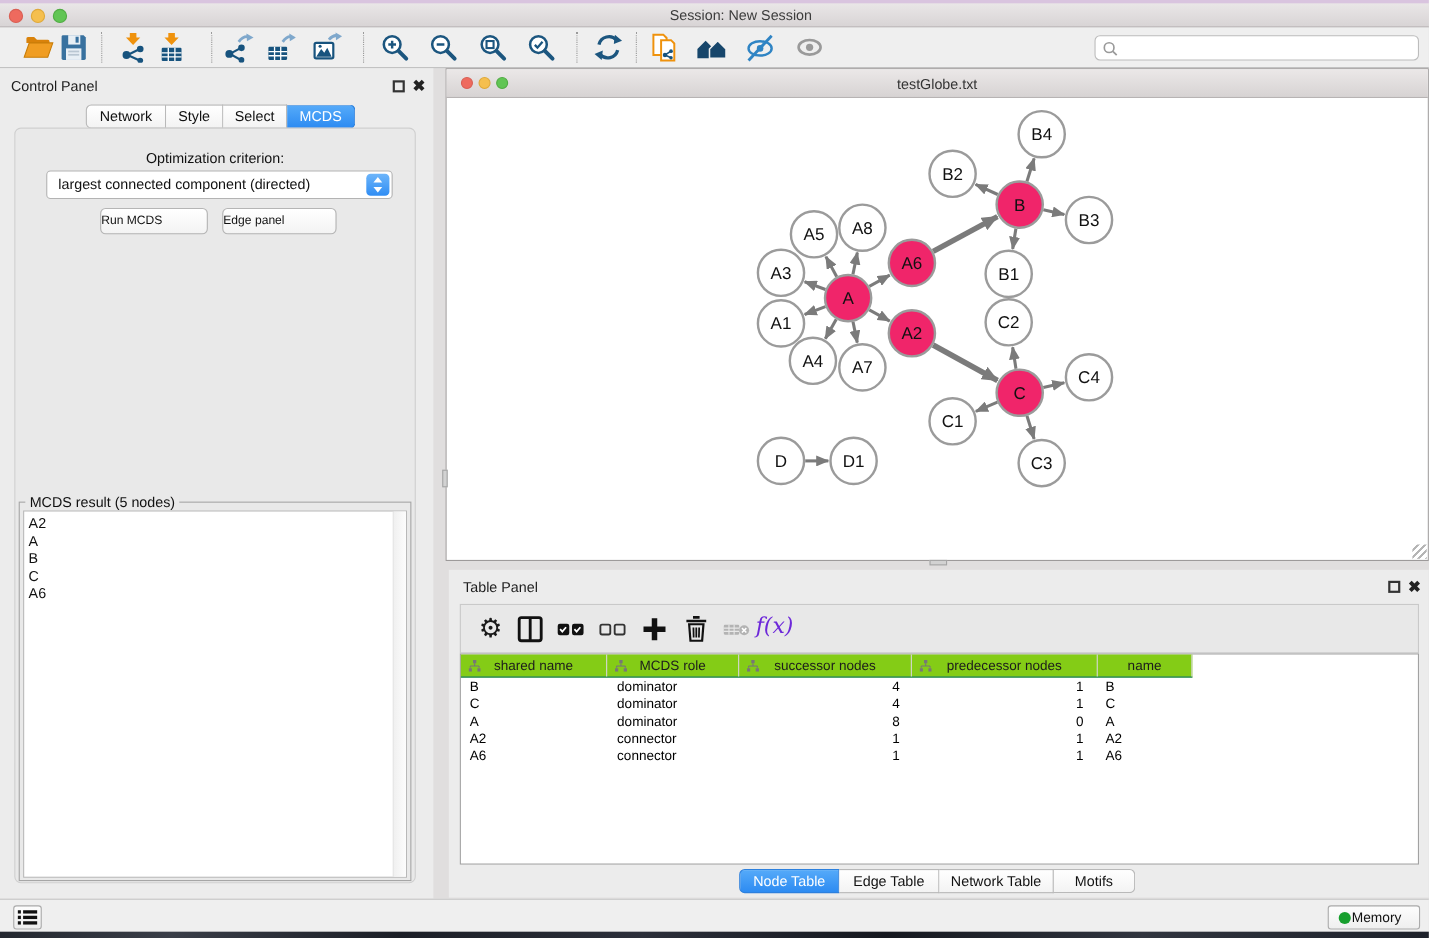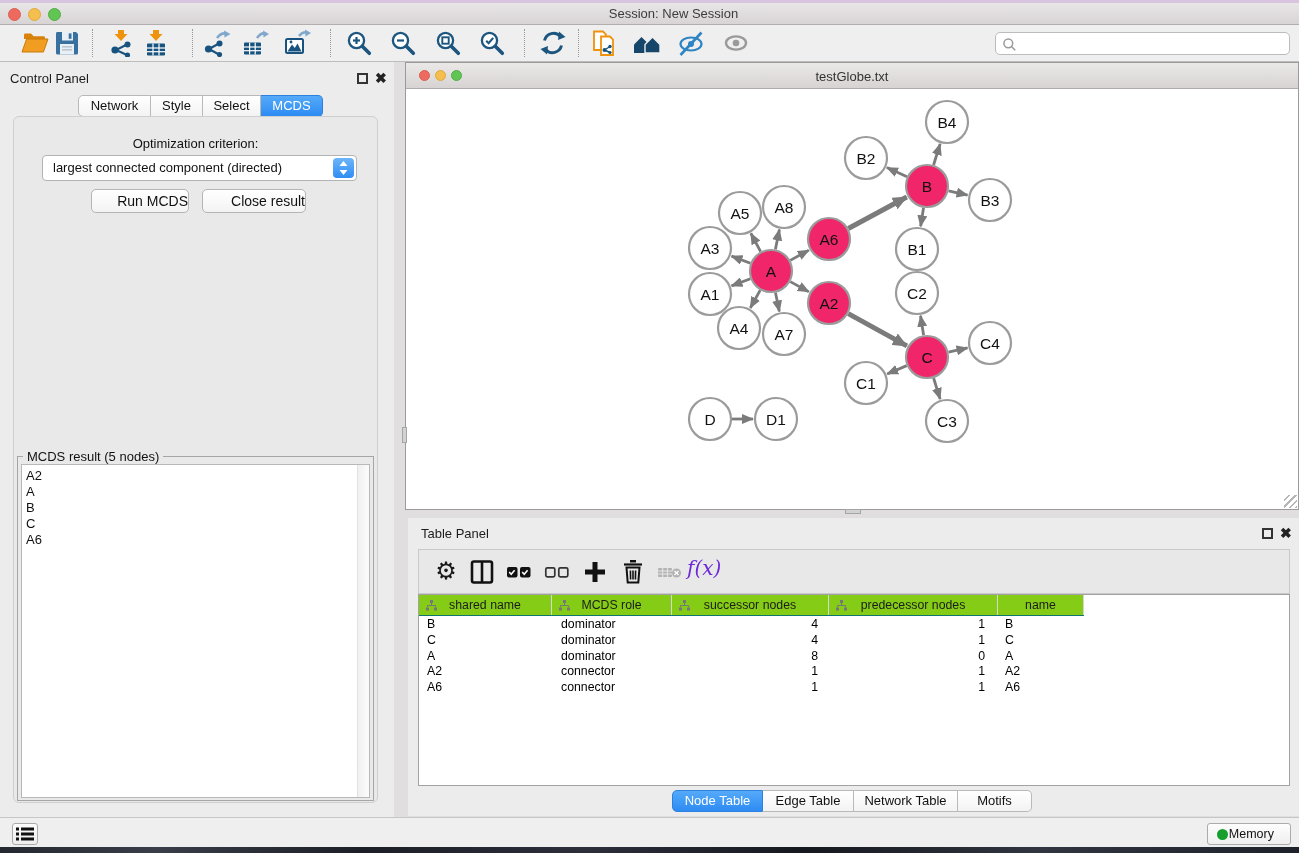--- a/index.html
+++ b/index.html
@@ -36,21 +36,21 @@
     border-left:none; font-size:13px; color:#111; text-align:center; line-height:20px; }
   .tab.first { border-left:1px solid #b9b9b9; border-radius:5px 0 0 5px; }
   .tab.last { border-radius:0 5px 5px 0; }
   .tab.active { background:linear-gradient(#55aaf9,#2d8bf2); color:#fff; border-color:#2d80dd; }
   .opt-label { left:13px; top:136px; width:365px; text-align:center; font-size:13px; color:#111; }
   .dropdown { left:42px; top:155px; width:315px; height:26px; background:#fff; border:1px solid #b3b3b3; border-radius:4px; }
   .dropdown .val { position:absolute; left:10px; top:4px; font-size:13px; color:#111; }
   .dd-stepper { position:absolute; right:2px; top:2px; width:21px; height:20px; border-radius:4px;
     background:linear-gradient(#6db5fa,#2f8df4); }
   .btn { position:absolute; height:24px; background:linear-gradient(#ffffff,#f3f3f3); border:1px solid #b5b5b5;
-    border-radius:5px; font-size:14px; color:#111; text-align:right; line-height:22px; }
+    border-radius:5px; font-size:11px; color:#111; text-align:left; line-height:22px; }
   .groupbox { left:17px; top:456px; width:357px; height:345px; border:1px solid #a6a6a6; }
   .groupbox-label { position:absolute; left:5px; top:-8px; background:#e9e9e9; padding:0 4px; font-size:13px; color:#111; }
   .result-list { position:absolute; left:3px; top:7px; width:349px; height:334px; background:#fff; border:1px solid #b8b8b8; }
   .result-item { font-size:13px; color:#111; line-height:16px; padding-left:4px; }
   .scroll-track { position:absolute; right:0; top:0; width:12px; height:100%;
     background:linear-gradient(to right,#f0f0f0,#fcfcfc); border-left:1px solid #e2e2e2; }
 
   
   .net-win { left:405px; top:62px; width:894px; height:448px; background:#fff; border:1px solid #9d9a9a; }
   .net-titlebar { position:absolute; left:0; top:0; width:100%; height:26px;
@@ -237,21 +237,21 @@
   <div class="abs dropdown" style="top:93px;">
     <div class="val">largest connected component (directed)</div>
     <div class="dd-stepper">
       <svg width="21" height="20" viewBox="0 0 21 20">
         <polygon points="10.5,3 14.5,8 6.5,8" fill="#fff"></polygon>
         <polygon points="10.5,17 14.5,12 6.5,12" fill="#fff"></polygon>
       </svg>
     </div>
   </div>
   <div class="btn" style="left:91px; top:127px; width:98px;">Run MCDS</div>
-  <div class="btn" style="left:202px; top:127px; width:104px;">Close result</div>
+  <div class="btn" style="left:202px; top:127px; width:104px;">Edge panel</div>
 
   <div class="abs groupbox" style="top:394px;">
     <div class="groupbox-label">MCDS result (5 nodes)</div>
     <div class="result-list">
       <div id="result-list" style="padding-top:3px;">
           <div class="result-item">A2</div>
           <div class="result-item">A</div>
           <div class="result-item">B</div>
           <div class="result-item">C</div>
           <div class="result-item">A6</div>

